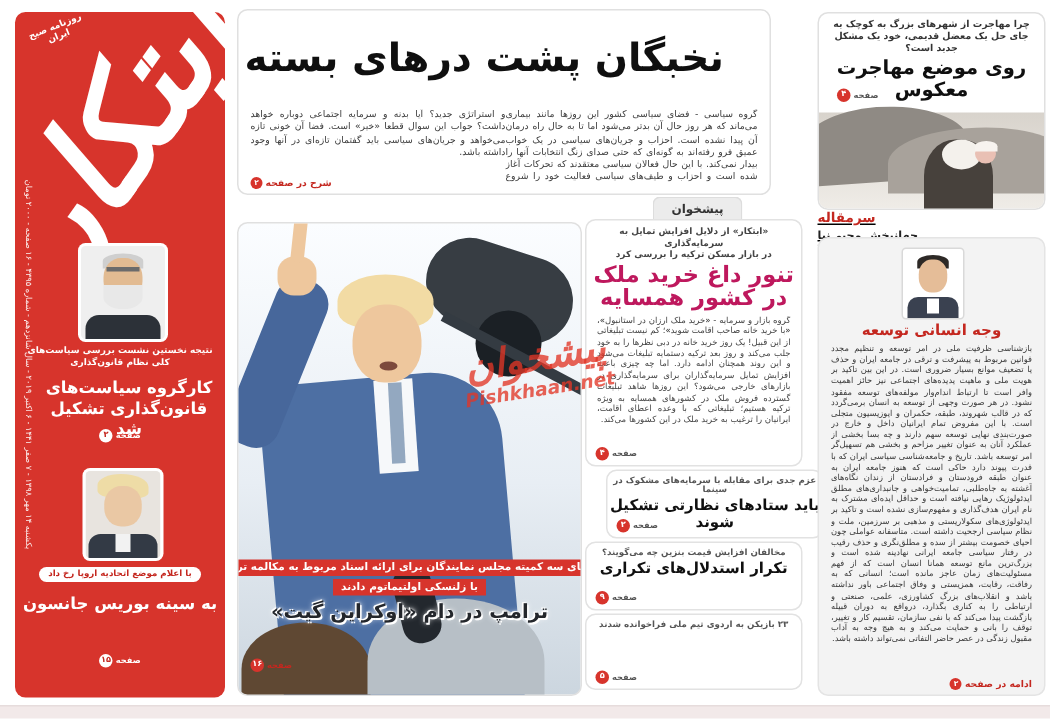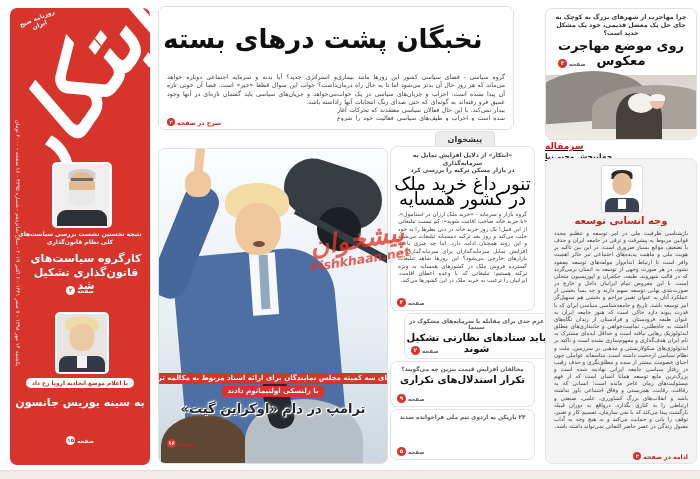--- a/index.html
+++ b/index.html
@@ -61,21 +61,21 @@
     text-shadow:0 0 2px #fff,0 0 4px #fff,1px 1px 0 #fff,-1px -1px 0 #fff;}
   .t-badge{left:8px;top:290px;}
   
   .wm{left:290px;top:226px;width:136px;text-align:center;transform:rotate(-9deg);color:rgba(226,54,38,.78);z-index:6;}
   .wm .fa-line{font-size:26px;font-weight:bold;font-style:italic;line-height:26px;}
   .wm .en-line{font-size:12.5px;font-weight:bold;font-style:italic;}
   
   .tab{left:435px;top:131px;width:58px;height:15px;background:#ececec;border:1px solid #ddd;border-bottom:none;border-radius:5px 5px 0 0;color:#333;font-size:8px;font-weight:bold;text-align:center;line-height:15px;}
   .pbox{left:390px;width:143px;background:#fff;border:1px solid #e2e2e2;border-radius:7px;overflow:hidden;}
   .pbox .k2{margin-top:4px;font-size:6px;line-height:7.6px;color:#444;text-align:center;font-weight:bold;padding:0 6px;}
-  .pbox .t2{margin-top:2px;font-size:18px;line-height:15.5px;font-weight:400;color:#000000;text-align:center;}
+  .pbox .t2{margin-top:2px;font-size:15px;line-height:15.5px;font-weight:700;color:#be185d;text-align:center;}
   .pbox .bd{margin:4px 7px 0;font-size:5.7px;line-height:7.4px;color:#444;text-align:justify;height:72px;overflow:hidden;}
   .pbox .pbadge{position:absolute;left:6px;bottom:3px;}
   .brief .k3{margin-top:4px;font-size:5.8px;color:#555;text-align:center;font-weight:bold;}
   .brief .t3{margin-top:2px;font-size:10px;font-weight:900;color:#101010;text-align:center;}
   
   .rbox{left:545px;top:8px;width:150px;height:130px;border:1px solid #e0e0e0;border-radius:7px;background:#fff;overflow:hidden;}
   .rbox .k{top:4px;left:6px;right:6px;text-align:center;font-size:6.3px;line-height:8px;font-weight:bold;color:#333;}
   .rbox .t{top:29px;left:2px;right:2px;text-align:center;font-size:13px;font-weight:900;color:#0f0f0f;}
   .rbox .b{left:12px;top:50px;}
   .mig{left:0;right:0;bottom:0;height:64px;background:linear-gradient(180deg,#d8d3cc,#efece7);}

